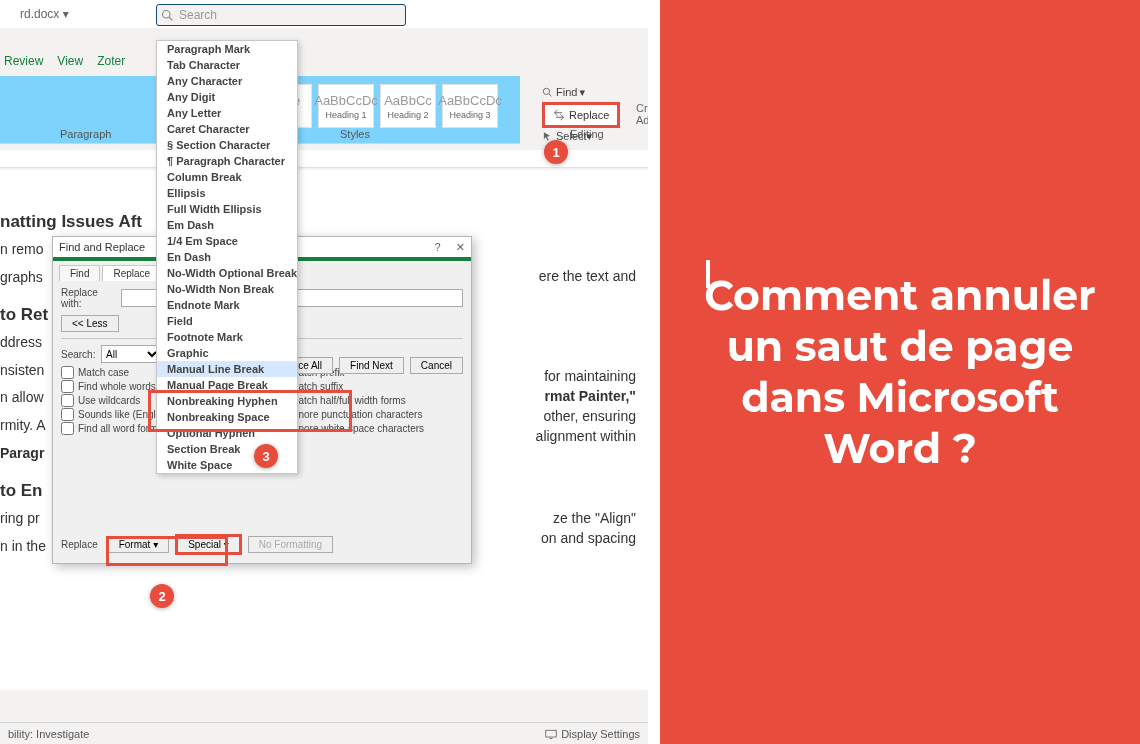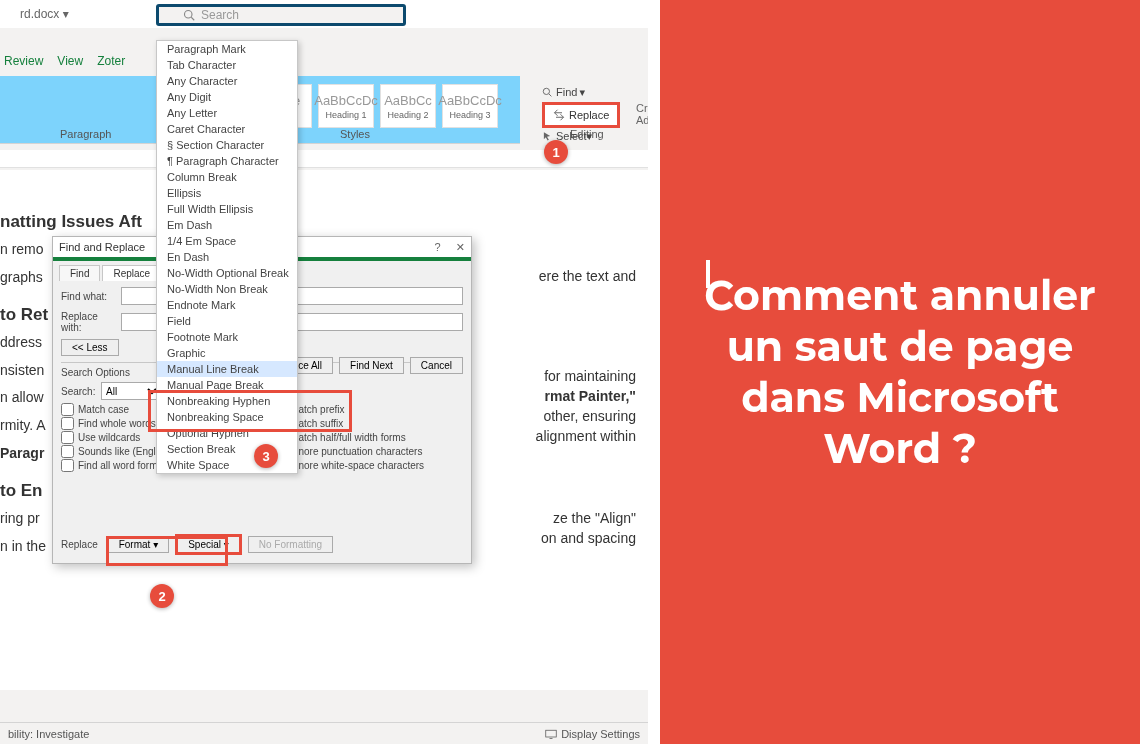--- a/index.html
+++ b/index.html
@@ -60,24 +60,24 @@
     padding-left:0;
   }
   .doc-title {
     font-size:12px; color:#666; padding-left:20px;
   }
   .search-box {
     position:absolute;
     left:156px; top:4px;
     width:250px; height:22px;
     background:#f3f2f1;
-    border:3px solid #0c4a6e;
+    border:1px solid #0c4a6e;
     border-radius:3px;
     display:flex; align-items:center;
-    padding:0 24px;
+    padding:0 4px;
     color:#999;
   }
   .search-box svg { margin-right:6px; }
 
   
   .menubar {
     position:absolute; left:0; top:54px;
     display:flex; align-items:center;
     padding-left:4px;
     font-size:12px;
@@ -168,20 +168,21 @@
     border:1px solid #c7c7c7;
     box-shadow:2px 2px 6px rgba(0,0,0,0.2);
     z-index:40;
     font-size:11px;
   }
   .special-menu .mi {
     padding:2px 10px;
     color:#444;
     white-space:nowrap;
     cursor:pointer;
+    font-weight:bold;
   }
   .special-menu .sel { background:#d6e8ff; }
   .highlight-box {
     position:absolute;
     border:3px solid #e74c3c;
     z-index:55;
     pointer-events:none;
   }
 
   
@@ -388,37 +389,32 @@
       <span>
         <span style="margin-right:12px;color:#666">?</span>
         <span style="color:#666">✕</span>
       </span>
     </div>
     <div class="tabs">
       <div class="tab">Find</div>
       <div class="tab active">Replace</div>
     </div>
     <div class="form-row">
-      <label>Find what:</label>
-      <input type="text" style="">
-    </div>
-    <div class="form-row">
       <label>Replace with:</label>
       <input type="text" style="">
     </div>
     <div class="btnrow">
        <button class="small">&lt;&lt; Less</button>
     </div>
     <div class="right-btns">
        <button class="small">ace All</button>
        <button class="small">Find Next</button>
        <button class="small">Cancel</button>
     </div>
     <div class="opts">
-      <div style="font-size:10px;color:#444;margin-bottom:4px;">Search Options</div>
       <div class="form-row" style="margin:2px 0;">
         <label style="width:40px">Search:</label>
         <select style="width:60px;flex:none"><option>All</option></select>
       </div>
       <div class="col left">
         <label class="chk">
             <input type="checkbox" style="">
             <span>Match case</span>
           </label>
         <label class="chk">

